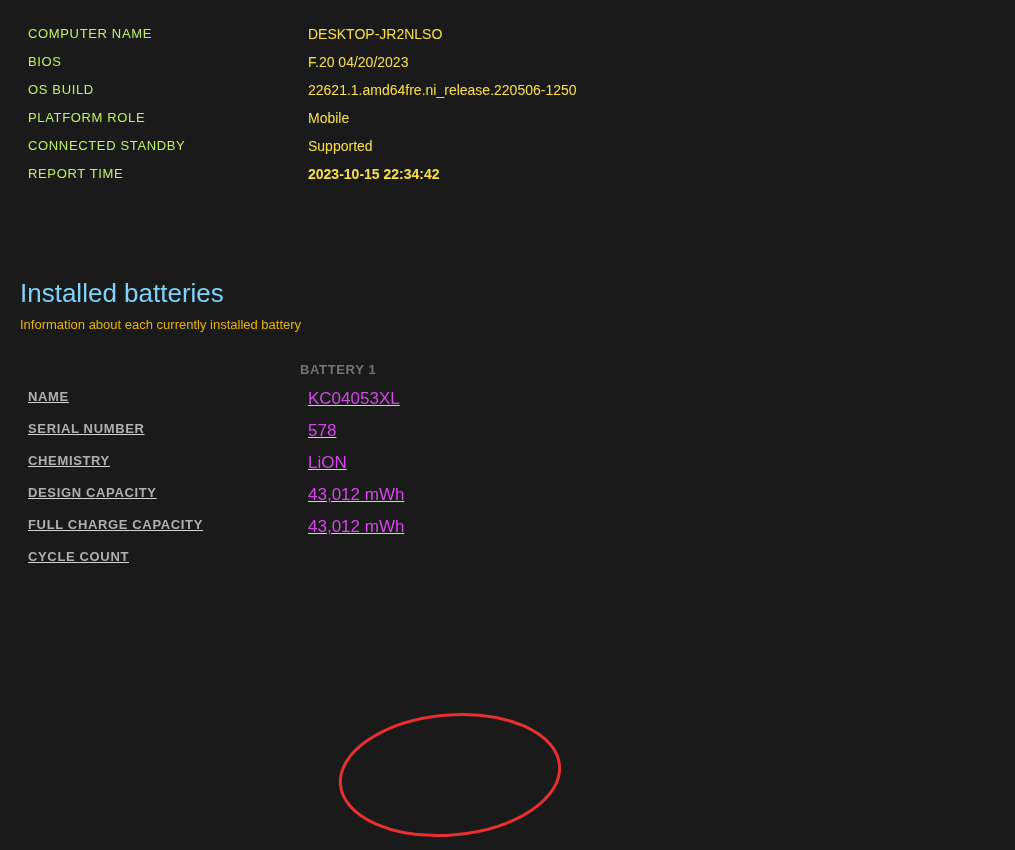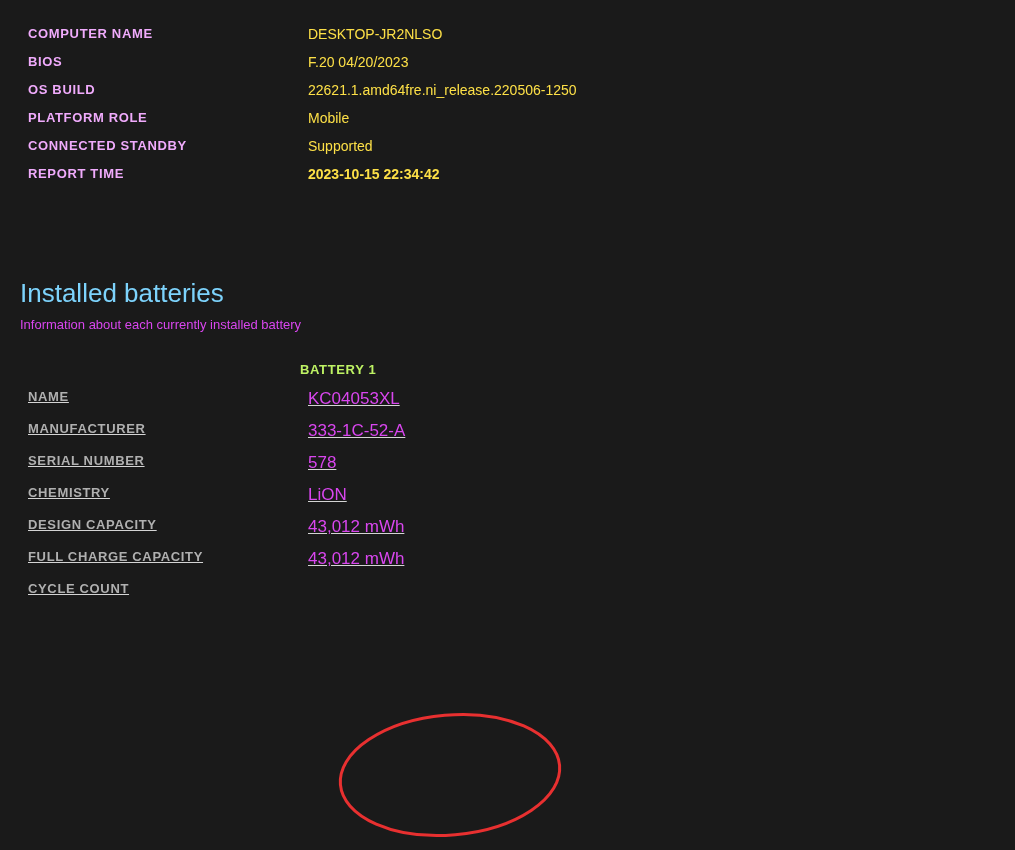--- a/index.html
+++ b/index.html
@@ -23,23 +23,23 @@
       border-collapse: collapse;
       margin-bottom: 10px;
     }
 
     .info-table tr td {
       padding: 6px 8px;
       vertical-align: top;
     }
 
     .info-table tr td:first-child {
-      color: #f0abfc;
+      color: #bef264;
       font-size: 13px;
-      font-weight: 700;
+      font-weight: 400;
       letter-spacing: 0.05em;
       text-transform: uppercase;
       width: 280px;
       white-space: nowrap;
     }
 
     .info-table tr td:last-child {
       color: #fde047;
       font-size: 14px;
     }
@@ -54,30 +54,30 @@
     }
 
     .section-title {
       color: #7dd3fc;
       font-size: 26px;
       font-weight: 300;
       margin-bottom: 8px;
     }
 
     .section-subtitle {
-      color: #d946ef;
+      color: #eab308;
       font-size: 13px;
       margin-bottom: 30px;
     }
 
     .battery-header {
       margin-left: 280px;
       font-weight: 700;
       font-size: 13px;
-      color: #bef264;
+      color: #737373;
       letter-spacing: 0.05em;
       text-transform: uppercase;
       padding-bottom: 6px;
     }
 
     .battery-table {
       width: 100%;
       border-collapse: collapse;
       text-decoration: underline;
     }
@@ -147,24 +147,20 @@
 
   <div class="battery-header">BATTERY 1</div>
 
   <table class="battery-table">
     <tbody>
         <tr>
       <td>NAME</td>
       <td>KC04053XL</td>
     </tr>
     <tr>
-      <td>MANUFACTURER</td>
-      <td>333-1C-52-A</td>
-    </tr>
-    <tr>
       <td>SERIAL NUMBER</td>
       <td>578</td>
     </tr>
     <tr>
       <td>CHEMISTRY</td>
       <td>LiON</td>
     </tr>
     <tr class="design-capacity-row">
       <td>DESIGN CAPACITY</td>
       <td>

